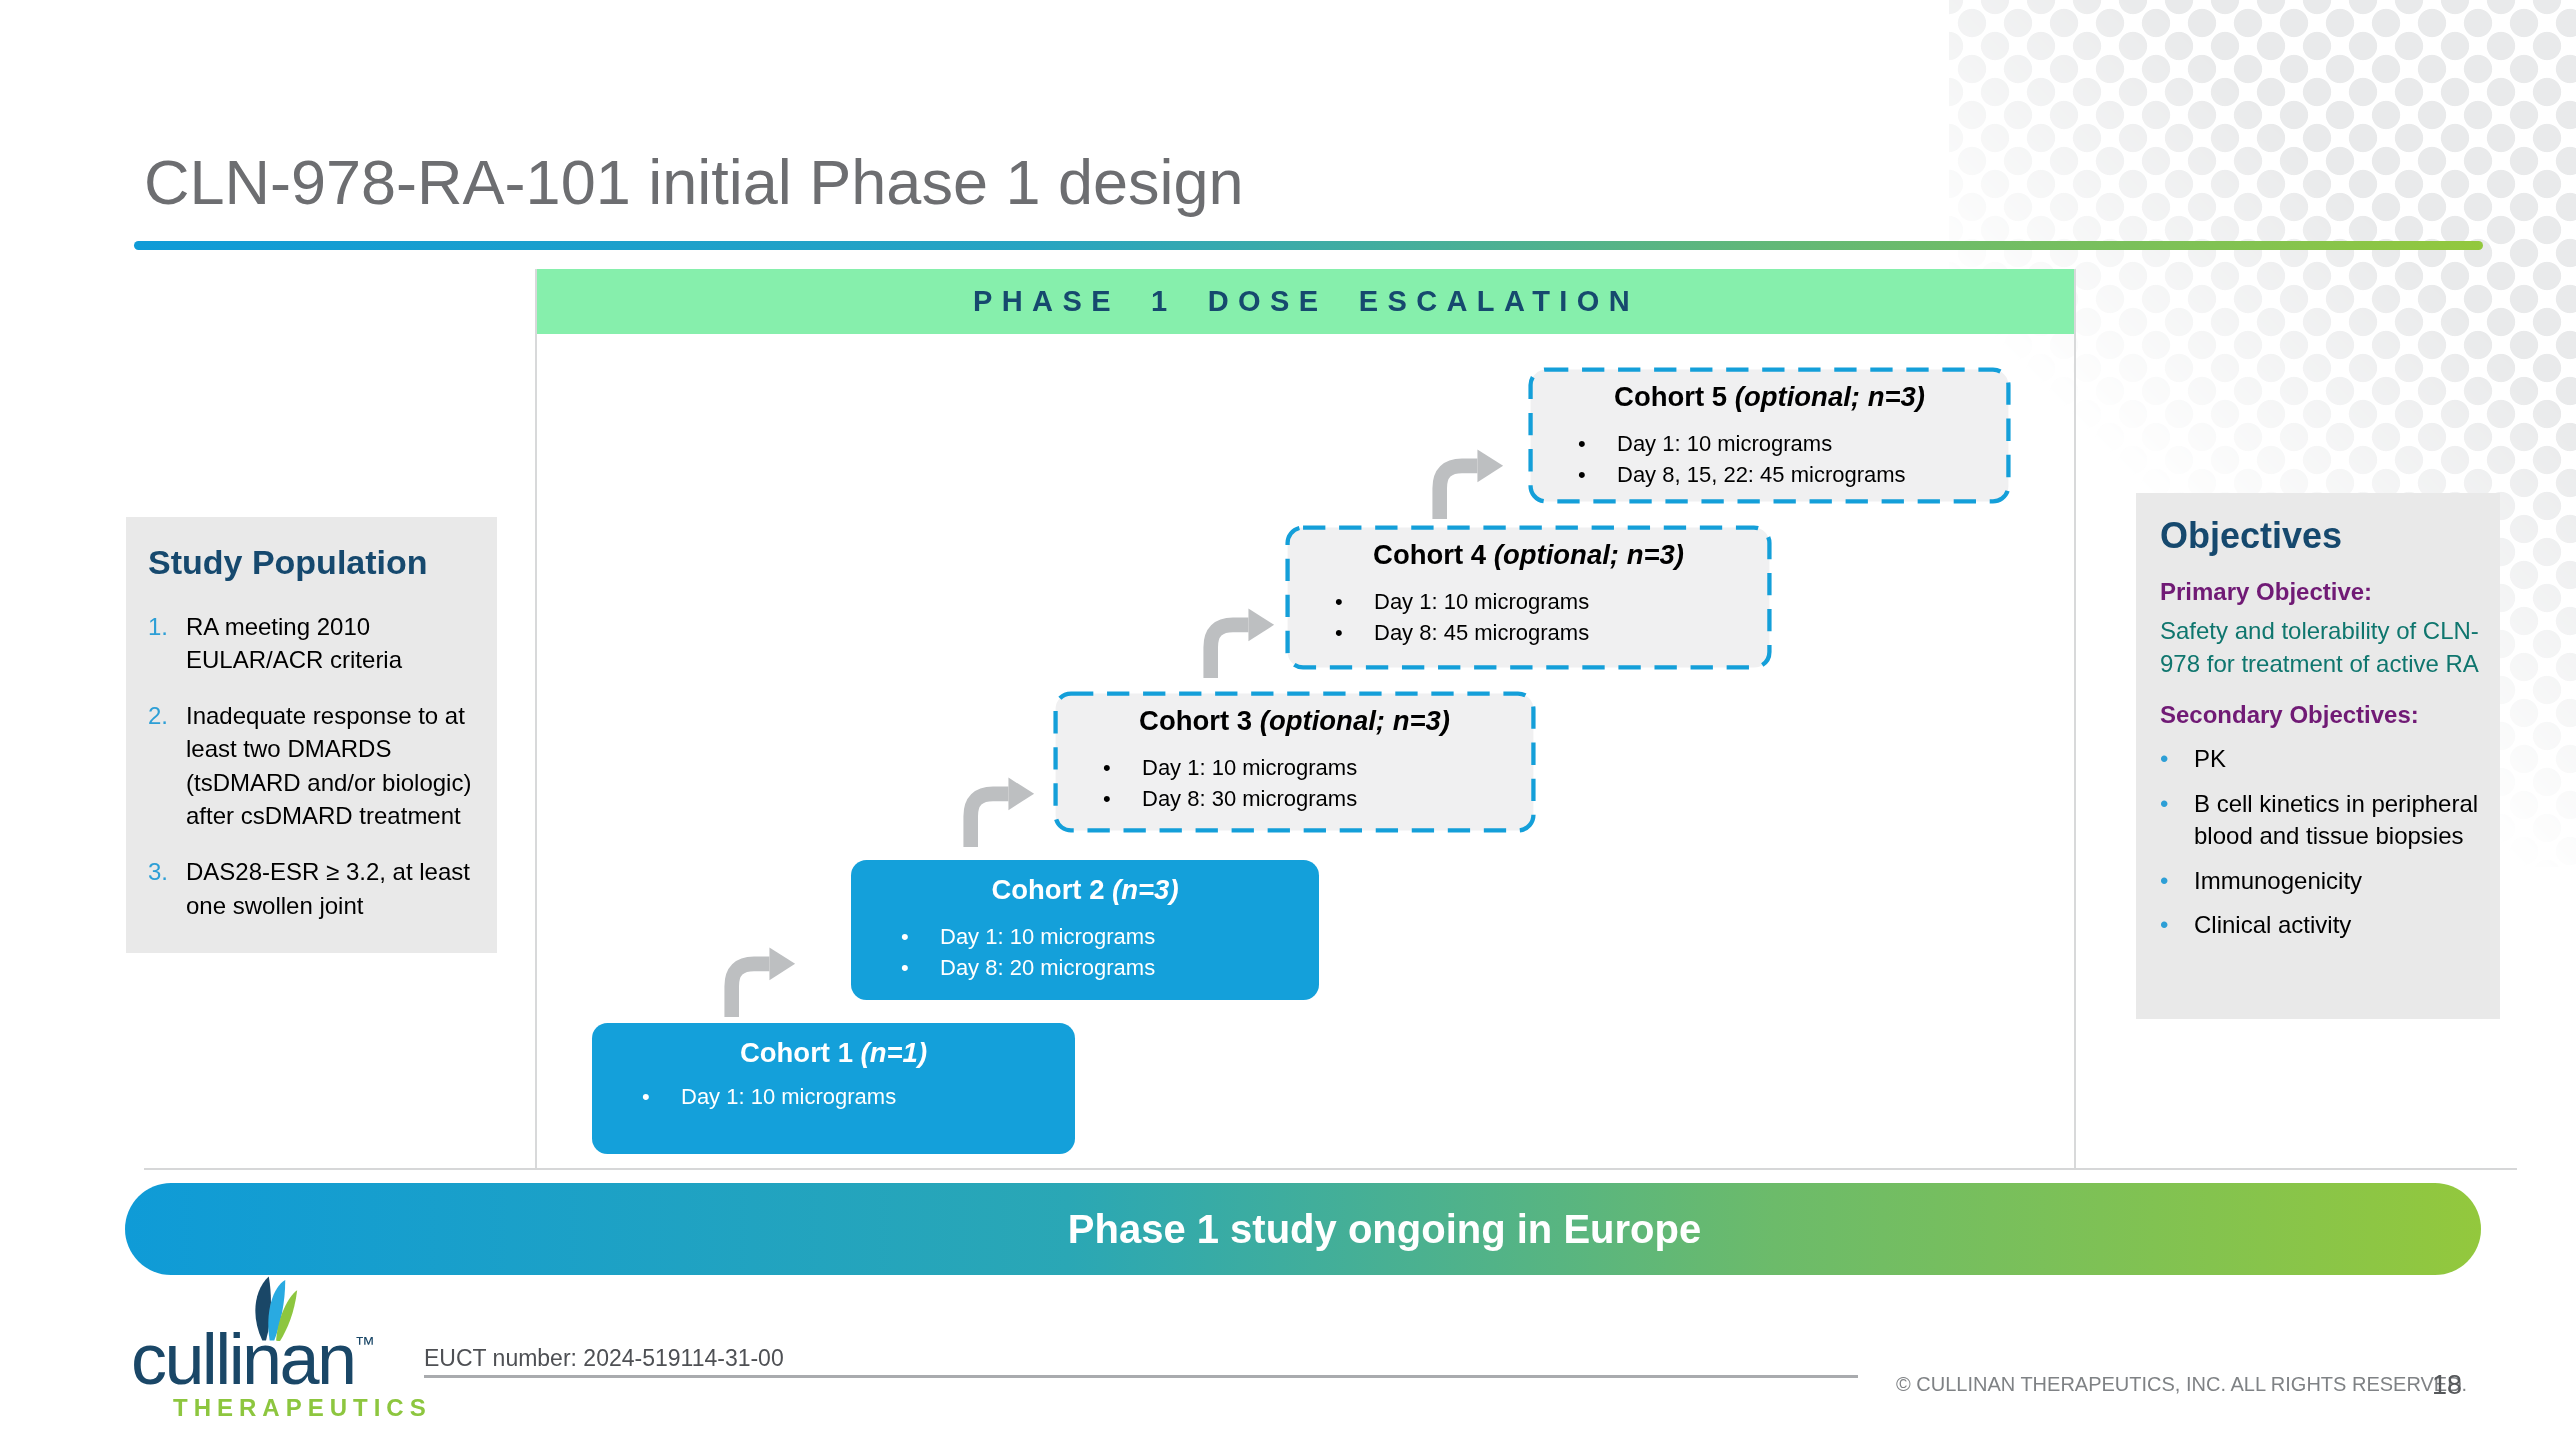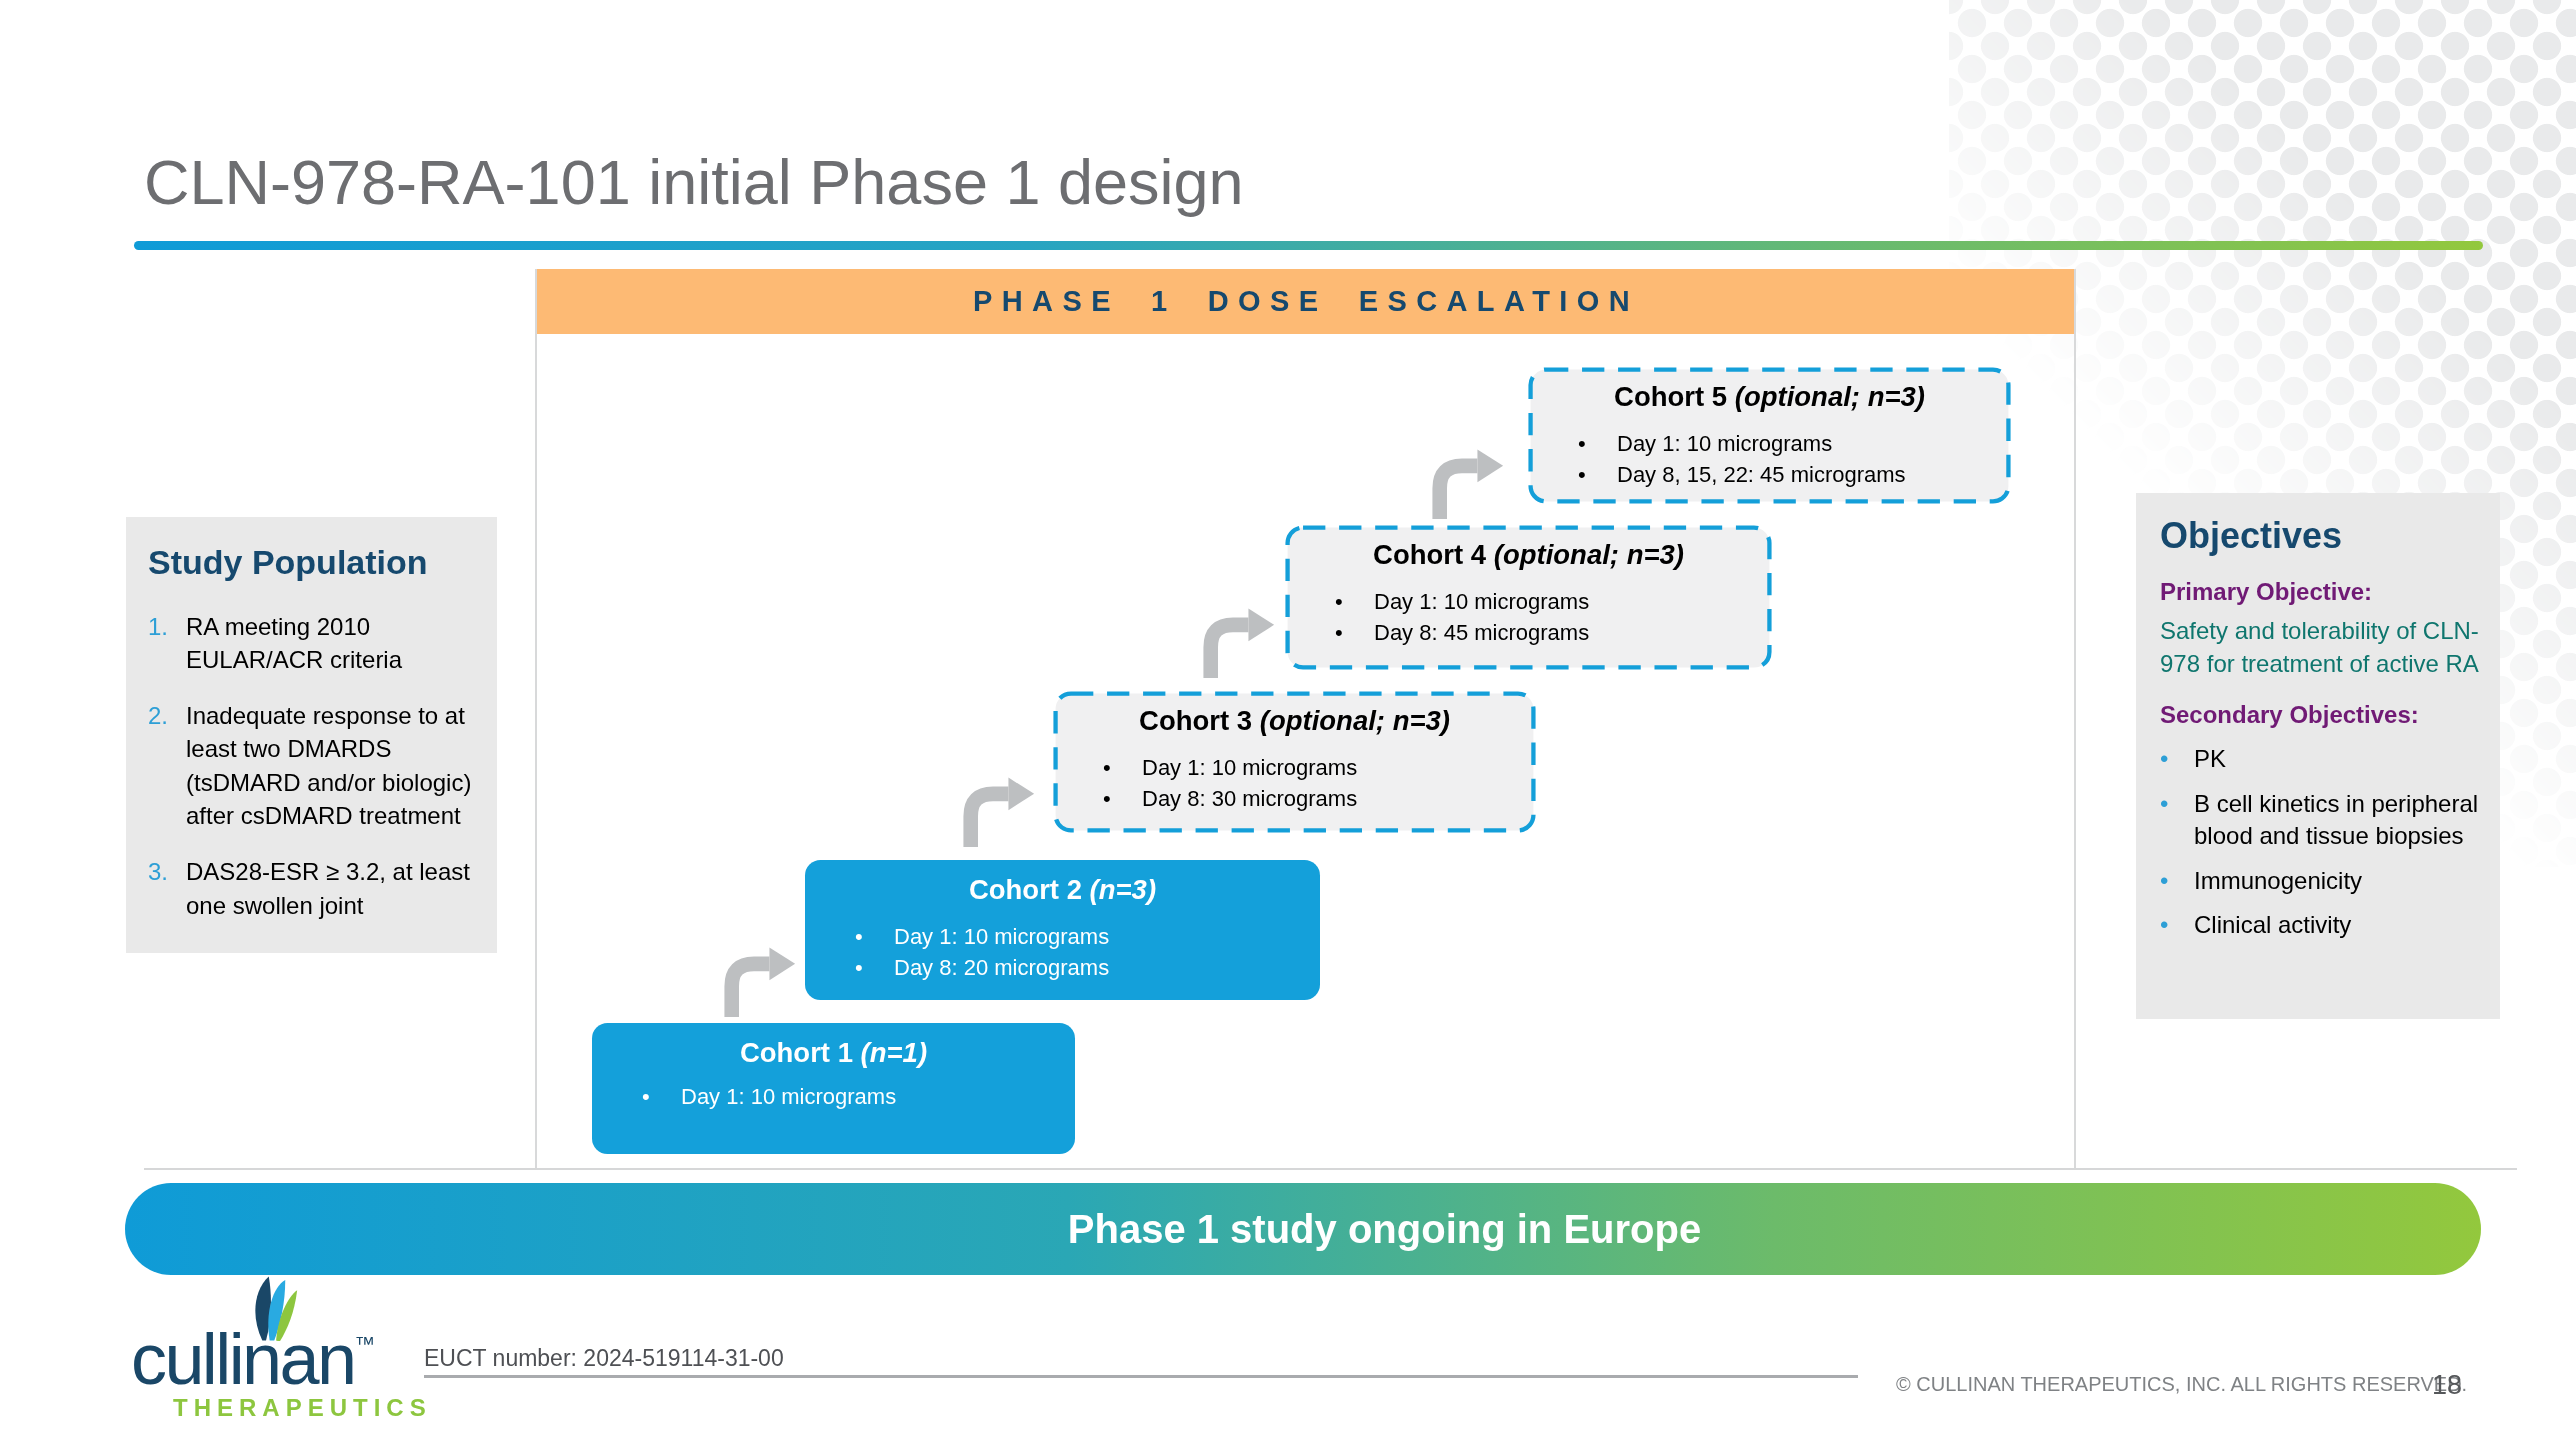--- a/index.html
+++ b/index.html
@@ -25,21 +25,21 @@
     font-size:63px; color:#6d6e71; white-space:nowrap;
   }
   .title-rule {
     position:absolute; left:134px; top:241px; width:2349px; height:9.4px;
     border-radius:5.2px;
     background:linear-gradient(90deg,#0f9bd7 0%,#27a4c2 38%,#62b877 70%,#93c83d 100%);
   }
 
   .phase-header {
     position:absolute; left:536px; top:269px; width:1540px; height:65px;
-    background:#fdba74; display:flex; align-items:center; justify-content:center;
+    background:#86efac; display:flex; align-items:center; justify-content:center;
     color:#16496e; font-weight:bold; font-size:29px; letter-spacing:9.4px; word-spacing:13.7px;
   }
   .vline { position:absolute; top:269px; width:1.7px; height:901px; background:#d8d9da; }
   .vline.left  { left:535px; }
   .vline.right { left:2074px; }
   .hline { position:absolute; left:144px; top:1168px; width:2373px; height:1.7px; background:#d6d7d8; }
 
   
   .cohort { position:absolute; box-sizing:border-box; border-radius:15.5px; }
   .cohort.solid { background:#14a0da; color:#ffffff; }
@@ -130,21 +130,21 @@
 
   <div class="cohort solid" style="left:592px;top:1023px;width:483px;height:131px">
     <div class="cohort-content">
       <div class="cohort-title"><span>Cohort 1 </span><span class="qual">(n=1)</span></div>
       <div class="cohort-bullets" style="margin-top:12px">
         <div class="bullet">Day 1: 10 micrograms</div>
       </div>
     </div>
   </div>
 
-  <div class="cohort solid" style="left:805px;top:860px;width:515px;height:140px">
+  <div class="cohort solid" style="left:851px;top:860px;width:468px;height:140px">
     <div class="cohort-content">
       <div class="cohort-title"><span>Cohort 2 </span><span class="qual">(n=3)</span></div>
       <div class="cohort-bullets">
         <div class="bullet">Day 1: 10 micrograms</div>
         <div class="bullet">Day 8: 20 micrograms</div>
       </div>
     </div>
   </div>
 
   <div class="cohort dashed" style="left:1053px;top:691px;width:483px;height:142px">

